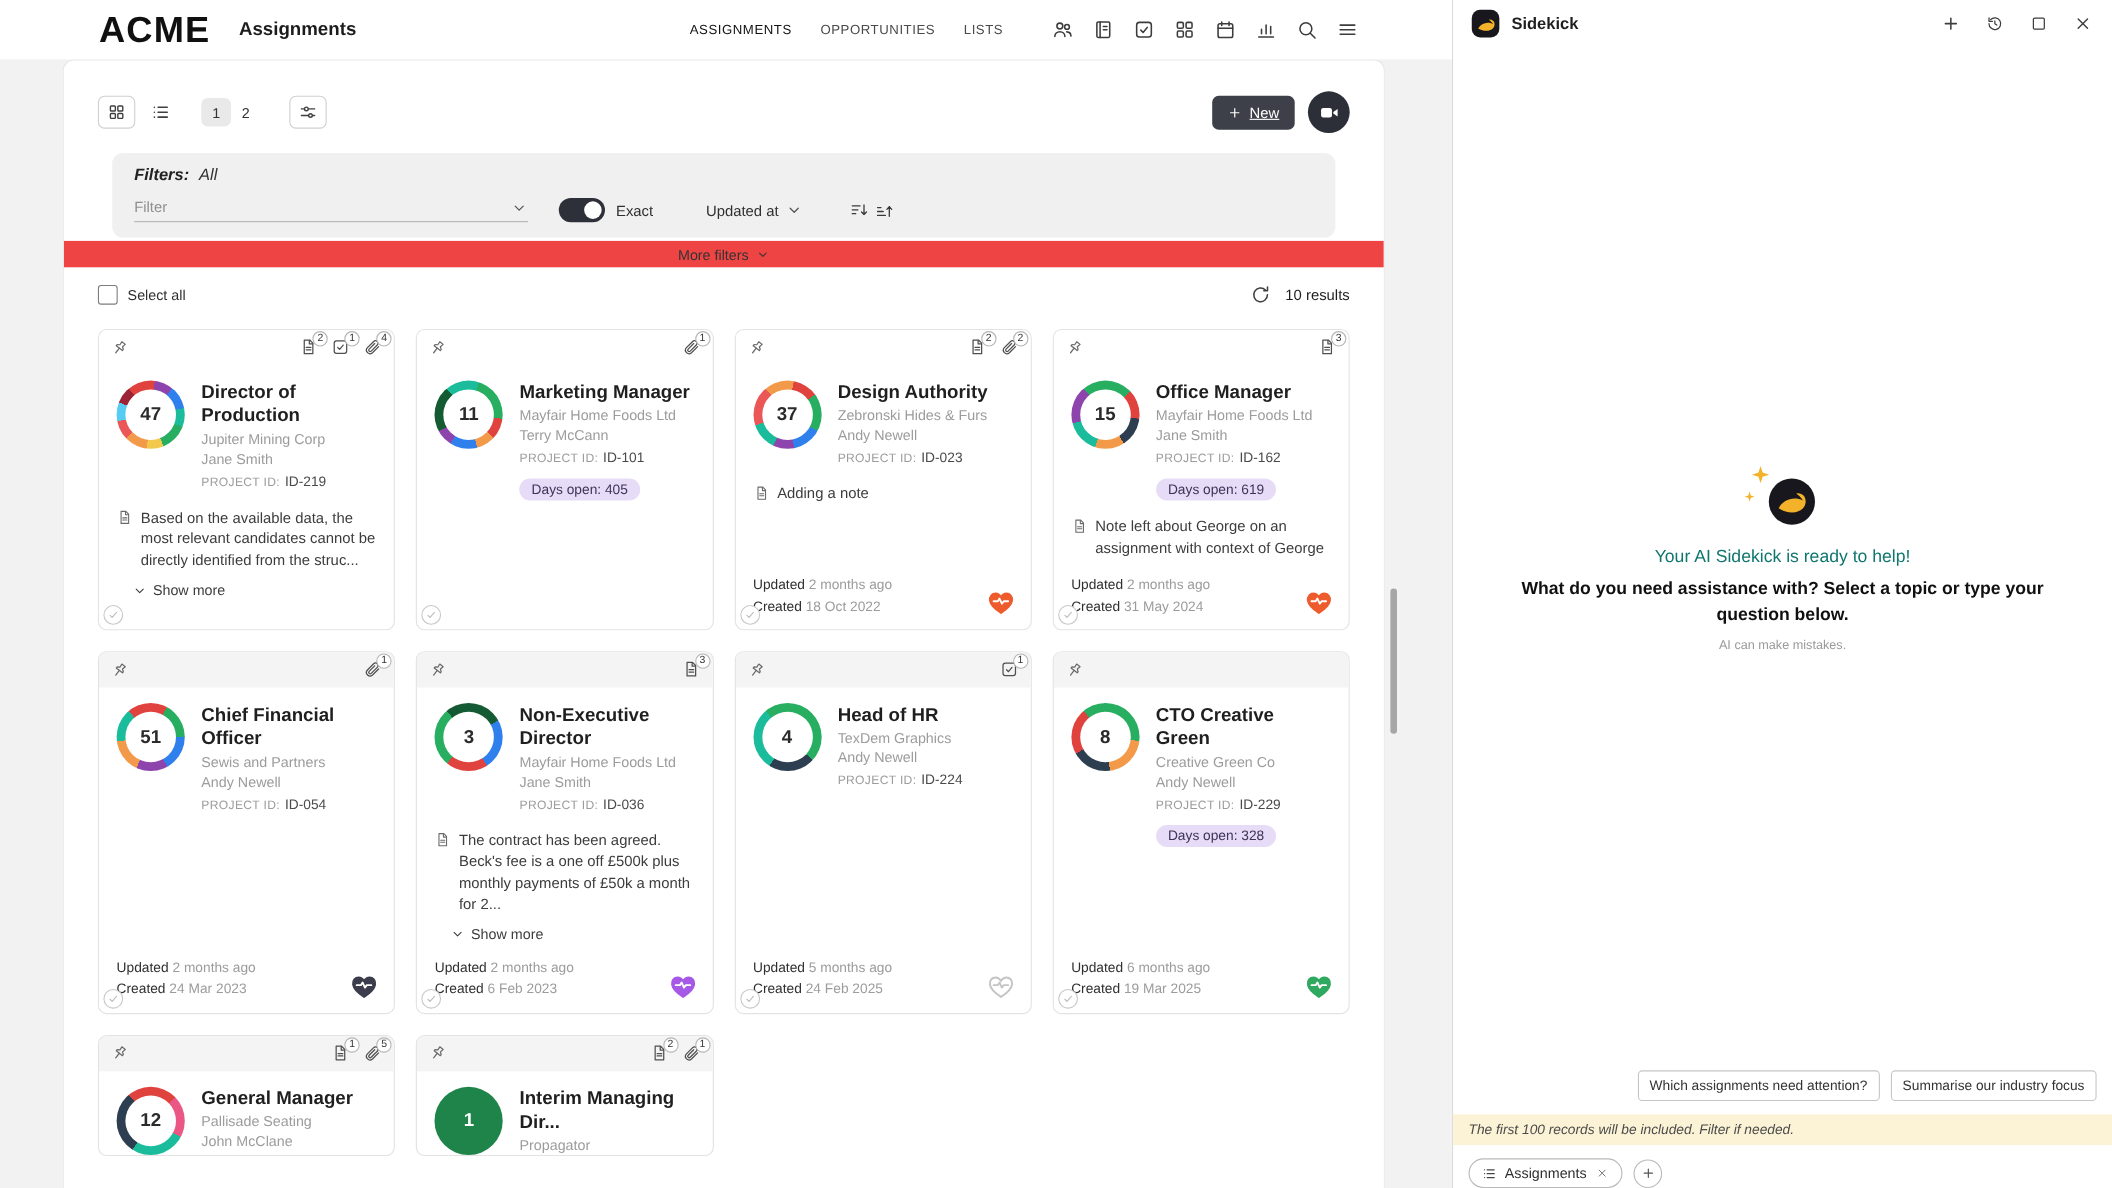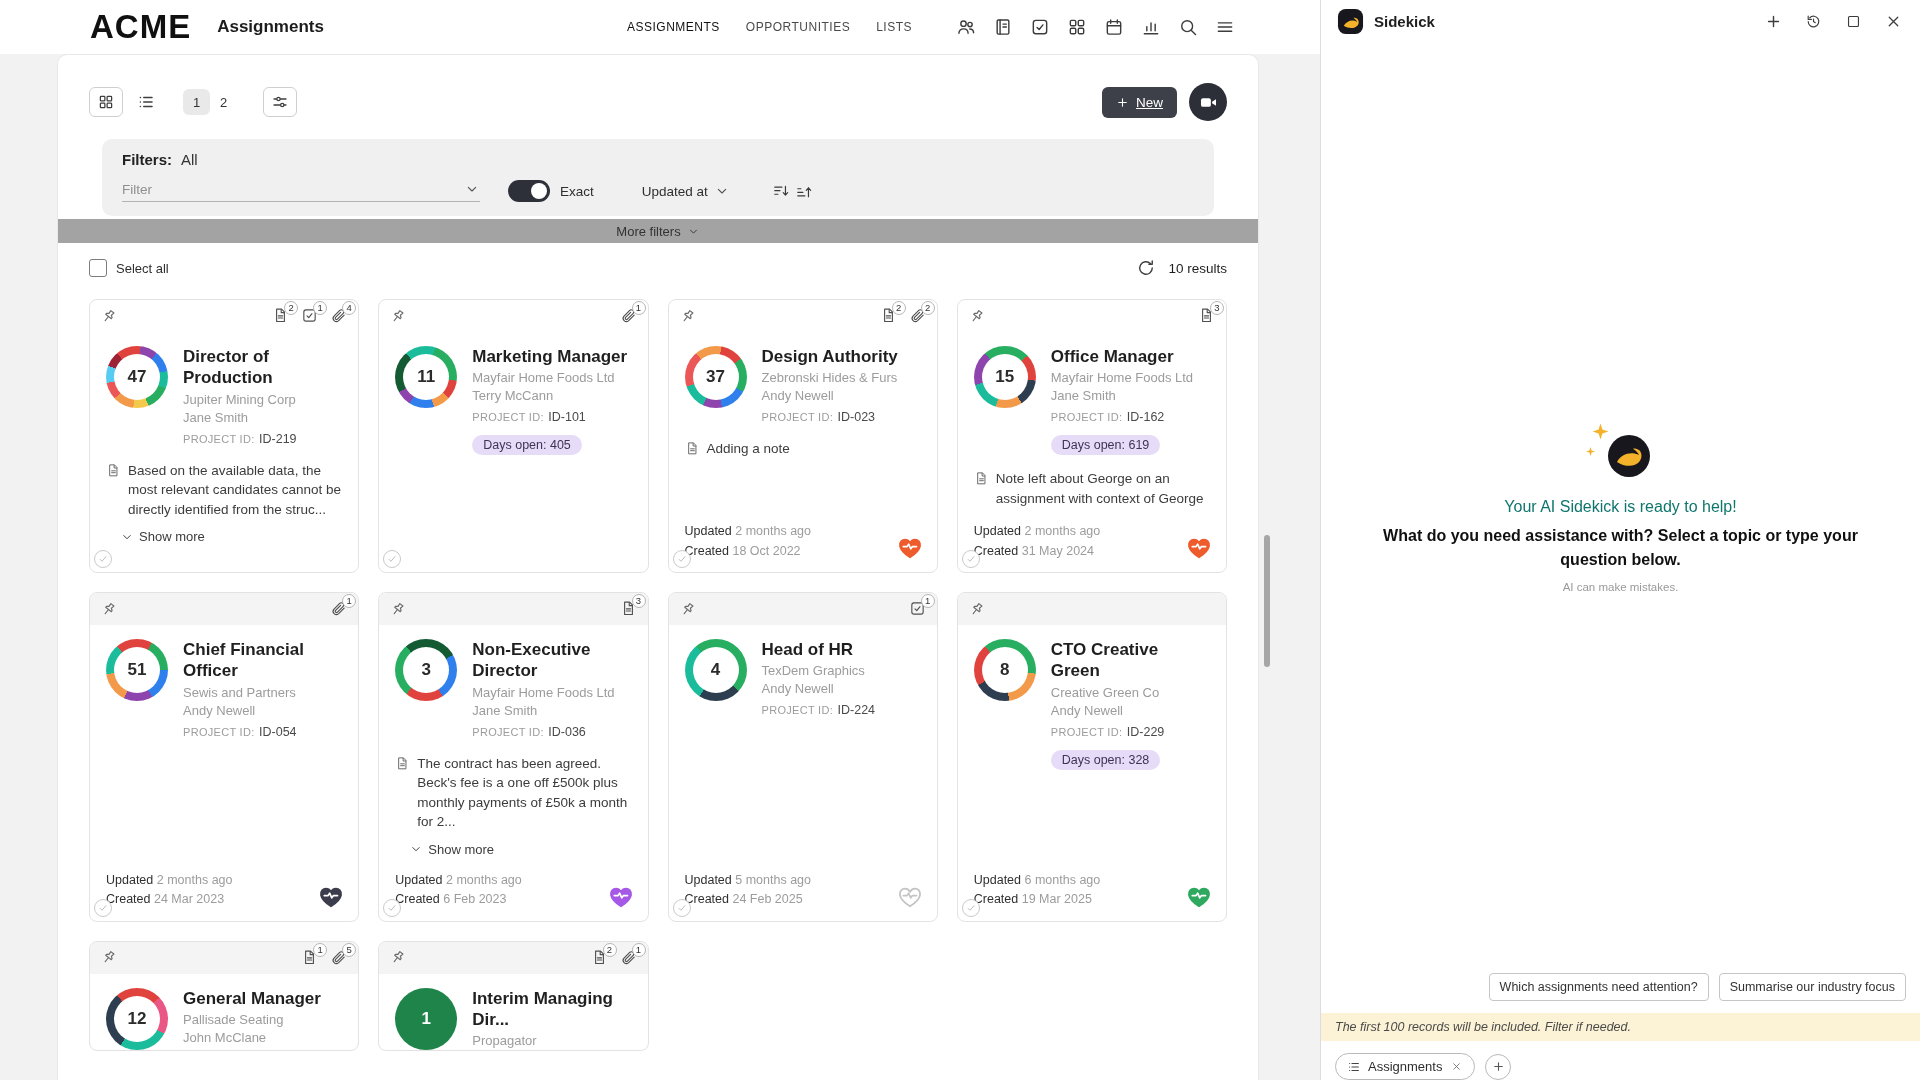--- a/index.html
+++ b/index.html
@@ -60,44 +60,44 @@
   .new-btn svg { width:13px; height:13px; }
   .video-btn {
     margin-left:12px; width:38px; height:38px; border-radius:50%;
     background:#2c2e38; border:none; color:#fff;
     display:flex; align-items:center; justify-content:center; cursor:pointer;
   }
   .video-btn svg { width:19px; height:19px; }
 
   
   .filters-box { margin:18px 44px 0; background:#f0f0f0; border-radius:10px; padding:12px 20px 14px; }
-  .filters-title { font-size:15px; color:#222; }
+  .filters-title { font-size:15px; color:#222;font-style:italic; }
   .filters-title .f-label { font-weight:700; }
   .filters-title .f-value { margin-left:9px; color:#333; }
   .filters-row { display:flex; align-items:center; margin-top:12px; }
   .filter-select {
-    width:358px; display:flex; align-items:flex-end;
+    width:358px; display:flex; align-items:center;
     border-bottom:1px solid #b3b3b3; padding-bottom:4px;
   }
   .filter-input { flex:1; border:none; background:transparent; outline:none; font-size:13.5px; color:#333; font-family:inherit; }
   .filter-input::placeholder { color:#8f8f8f; }
   .chev-ic svg { width:16px; height:16px; color:#555; }
   .toggle {
     margin-left:28px; width:42px; height:22px; border-radius:11px; background:#2d2f39;
     position:relative; display:inline-block; cursor:pointer; flex:none;
   }
   .toggle .knob { position:absolute; top:3px; right:3px; width:16px; height:16px; border-radius:50%; background:#fff; }
   .toggle-label { margin-left:10px; font-size:13.5px; color:#2f2f2f; }
   .updated-at { margin-left:48px; display:flex; align-items:center; gap:6px; font-size:13.5px; color:#2f2f2f; cursor:pointer; background:none; border:none; }
   .sort-group { margin-left:42px; display:flex; gap:4px; color:#3a3a3a; }
   .sort-group span { cursor:pointer; }
   .sort-group svg { width:19px; height:19px; }
 
   .more-filters {
-    margin-top:3px; width:100%; height:24px; background:#a3a3a3; border:none;
+    margin-top:3px; width:100%; height:24px; background:#ef4444; border:none;
     display:flex; align-items:center; justify-content:center; gap:6px;
     font-size:13px; color:#333; cursor:pointer;
   }
   .more-filters svg { width:13px; height:13px; }
 
   
   .results-row { display:flex; align-items:center; margin:14px 31px 0; }
   .select-all { display:flex; align-items:center; gap:9px; font-size:13px; color:#2f2f2f; cursor:pointer; }
   .checkbox { width:18px; height:18px; border:1.6px solid #7d7d7d; border-radius:3px; background:#fff; }
   .results-spacer { flex:1; }

